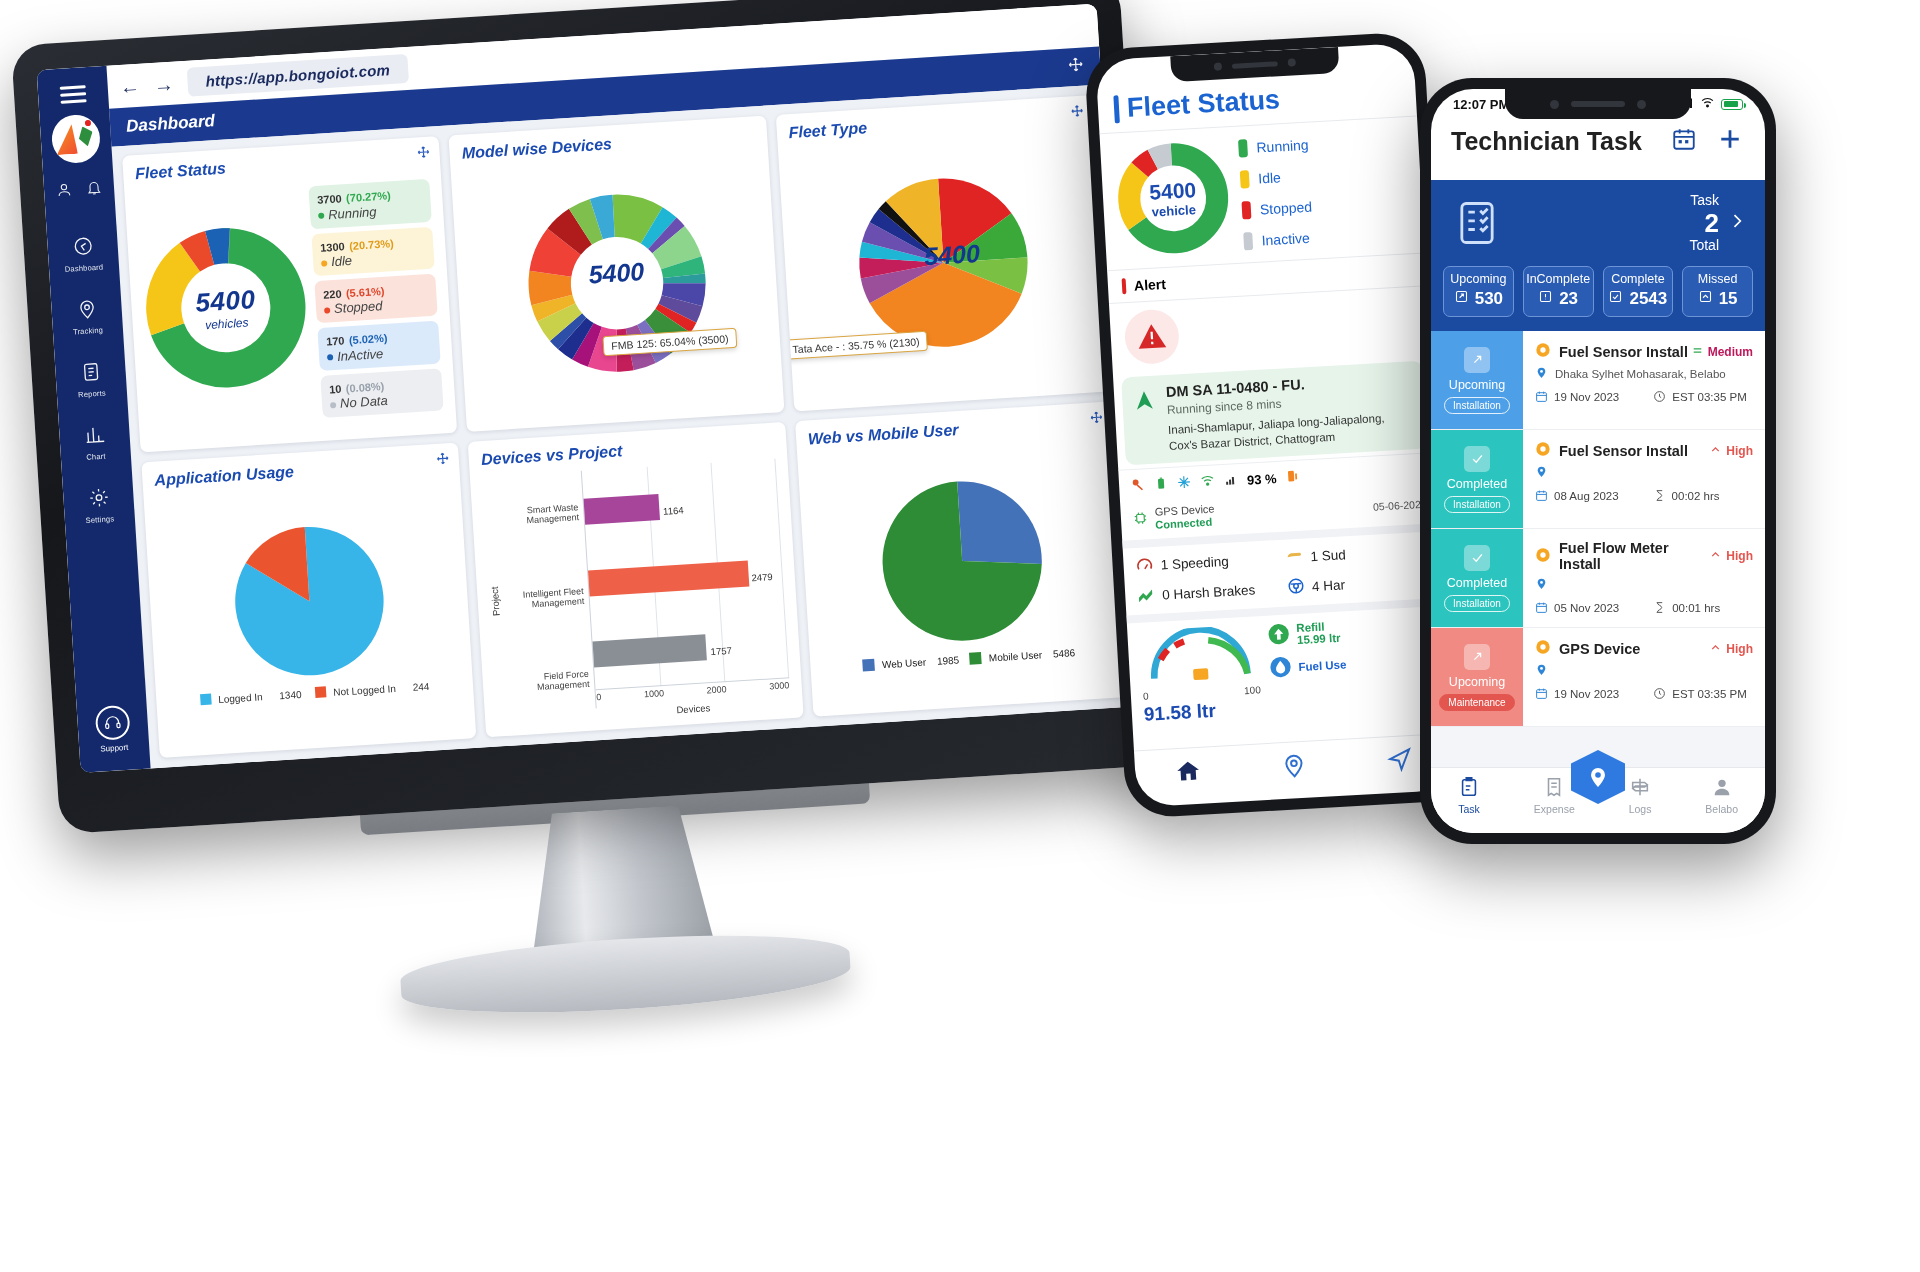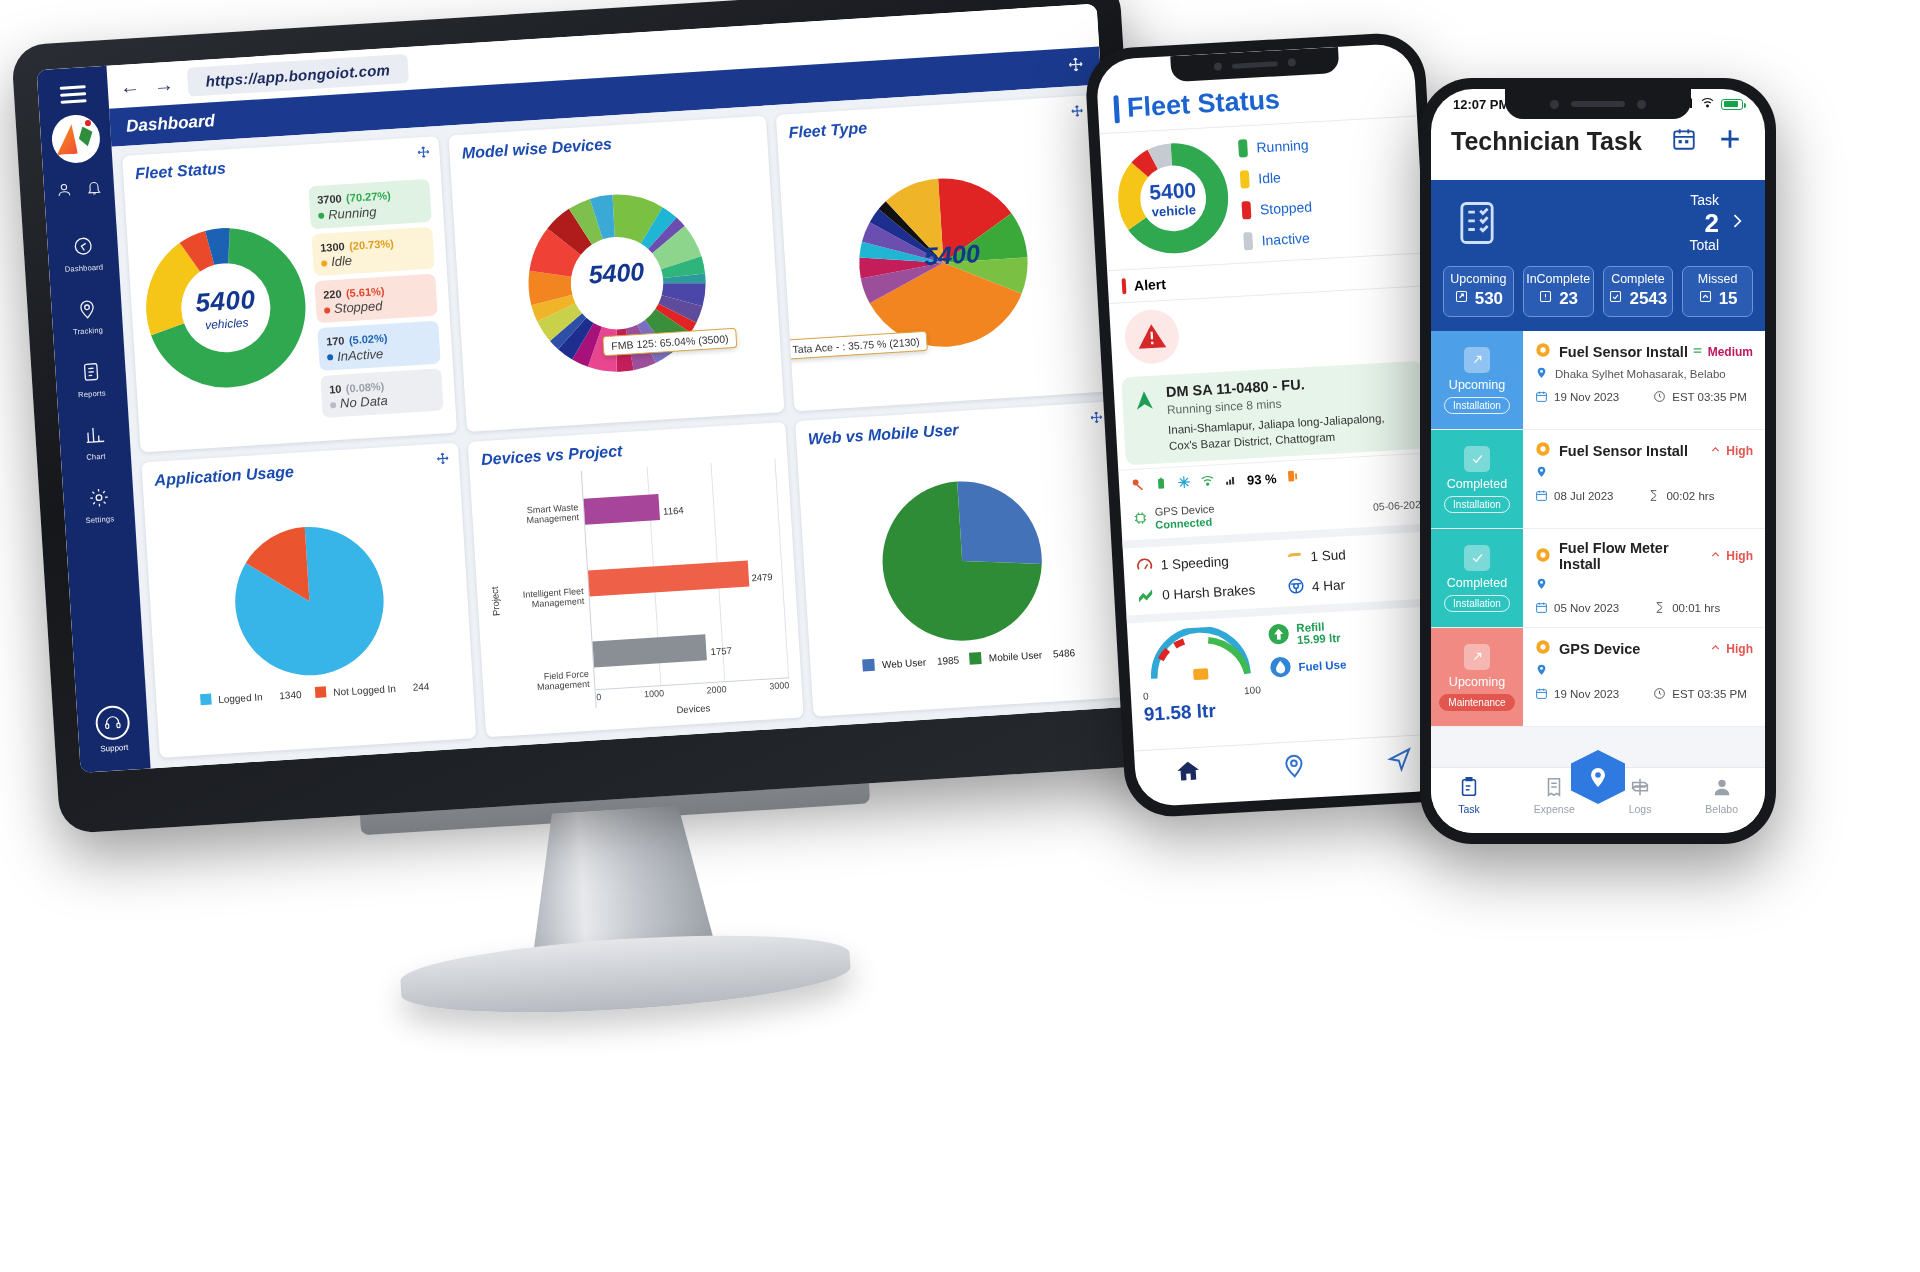--- a/index.html
+++ b/index.html
@@ -1027,21 +1027,21 @@
               <span></span>
             </div>
             <div class="task-meta">
               <span>
                 <span>
                   <svg width="13" height="13" viewBox="0 0 24 24" fill="none" stroke="#2f86d6" stroke-width="1.8">
                     <rect x="3" y="5" width="18" height="16" rx="2"></rect>
                       <path d="M3 10h18M8 3v4M16 3v4"></path>
                     </svg>
                   </span>
-                <span>08 Jul 2023</span>
+                <span>08 Aug 2023</span>
               </span>
               <span>
                 <span>
                   <svg width="13" height="13" viewBox="0 0 24 24" fill="none" stroke="#555" stroke-width="1.8">
                     <path d="M7 3h10M7 21h10M8 3c0 5 8 5 8 9s-8 4-8 9"></path>
                     </svg>
                   </span>
                 <span>00:02 hrs</span>
               </span>
             </div>

